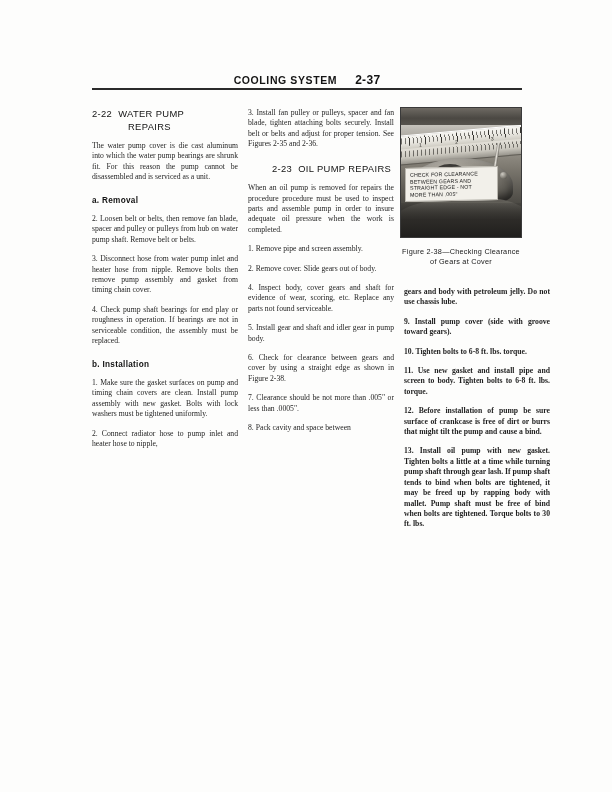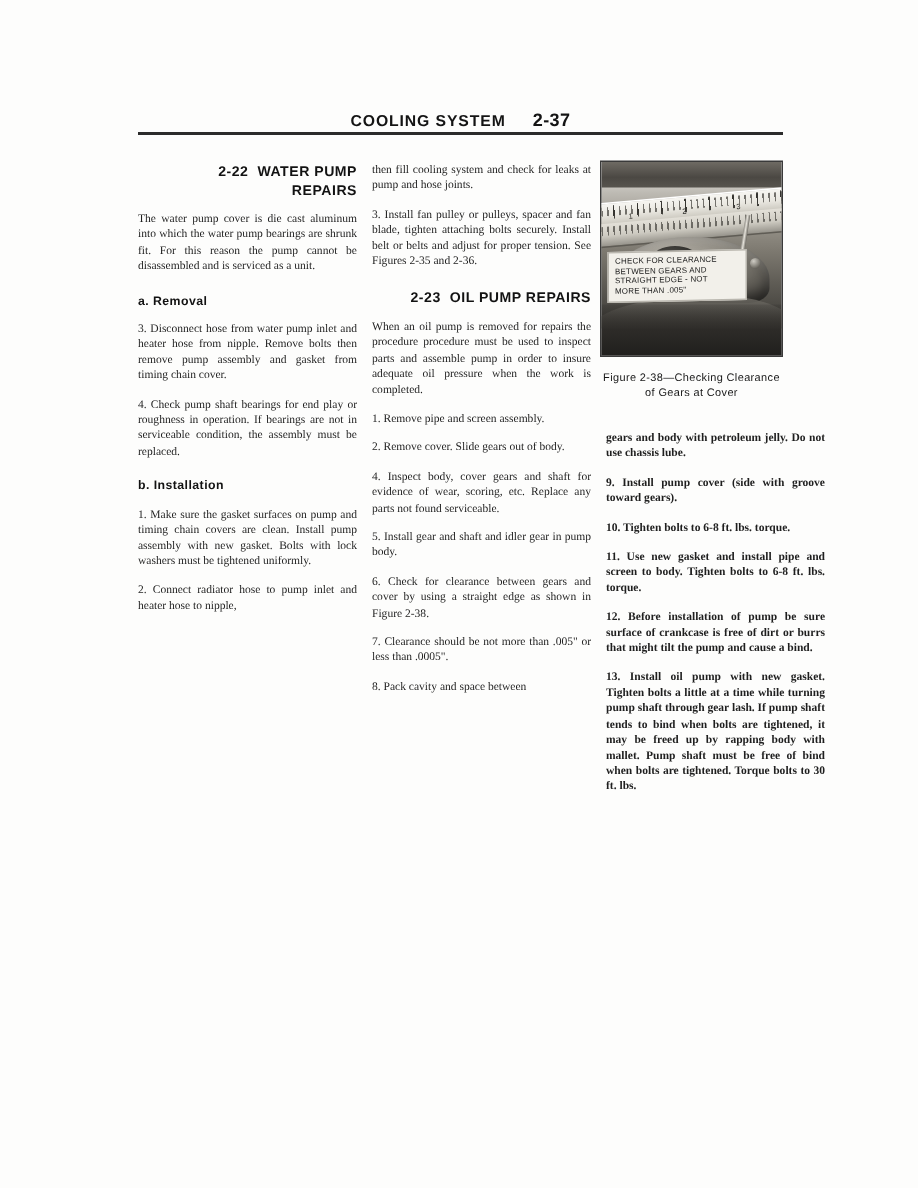--- a/index.html
+++ b/index.html
@@ -58,27 +58,27 @@
     text-align: justify;
     text-justify: inter-word;
     color: #1f1f1f;
   }
   .col-1 { left: 92px; }
   .col-2 { left: 248px; }
   .col-3 { left: 404px; font-weight: bold; }
 
   .sec-head {
     font-family: "Liberation Sans", sans-serif;
-    font-weight: bold;
+    font-weight: normal;
     font-size: 9.4px;
     letter-spacing: 0.35px;
     line-height: 12.5px;
     color: #121212;
     margin: 0 0 8px 0;
-    text-align: right;
+    text-align: left;
   }
   .sec-head .num { margin-right: 6px; }
   .sec-head .ln2 { display: block; padding-left: 36px; }
 
   .sub-head {
     font-family: "Liberation Sans", sans-serif;
     font-weight: bold;
     font-size: 8.2px;
     letter-spacing: 0.3px;
     color: #121212;
@@ -224,31 +224,31 @@
   <div class="col col-1">
     <div class="sec-head">
       <span class="num">2-22</span><span>WATER PUMP</span>
       <span class="ln2">REPAIRS</span>
     </div>
 
     <p class="para">The water pump cover is die cast aluminum into which the water pump bearings are shrunk fit. For this reason the pump cannot be disassembled and is serviced as a unit.</p>
 
     <div class="sub-head">a. Removal</div>
 
+    <p class="para">2. Loosen belt or belts, then remove fan blade, spacer and pulley or pulleys from hub on water pump shaft. Remove belt or belts.</p>
     <p class="para">3. Disconnect hose from water pump inlet and heater hose from nipple. Remove bolts then remove pump assembly and gasket from timing chain cover.</p>
     <p class="para">4. Check pump shaft bearings for end play or roughness in operation. If bearings are not in serviceable condition, the assembly must be replaced.</p>
 
     <div class="sub-head">b. Installation</div>
 
     <p class="para">1. Make sure the gasket surfaces on pump and timing chain covers are clean. Install pump assembly with new gasket. Bolts with lock washers must be tightened uniformly.</p>
     <p class="para">2. Connect radiator hose to pump inlet and heater hose to nipple,</p>
   </div>
 
   <div class="col col-2">
-    <p class="para">then fill cooling system and check for leaks at pump and hose joints.</p>
     <p class="para">3. Install fan pulley or pulleys, spacer and fan blade, tighten attaching bolts securely. Install belt or belts and adjust for proper tension. See Figures 2-35 and 2-36.</p>
 
     <div class="sec-head" style="margin-top:13px;margin-left:24px;">
       <span class="num">2-23</span><span>OIL PUMP REPAIRS</span>
     </div>
 
     <p class="para">When an oil pump is removed for repairs the procedure procedure must be used to inspect parts and assemble pump in order to insure adequate oil pressure when the work is completed.</p>
 
     <p class="para">1. Remove pipe and screen assembly.</p>
     <p class="para">2. Remove cover. Slide gears out of body.</p>

